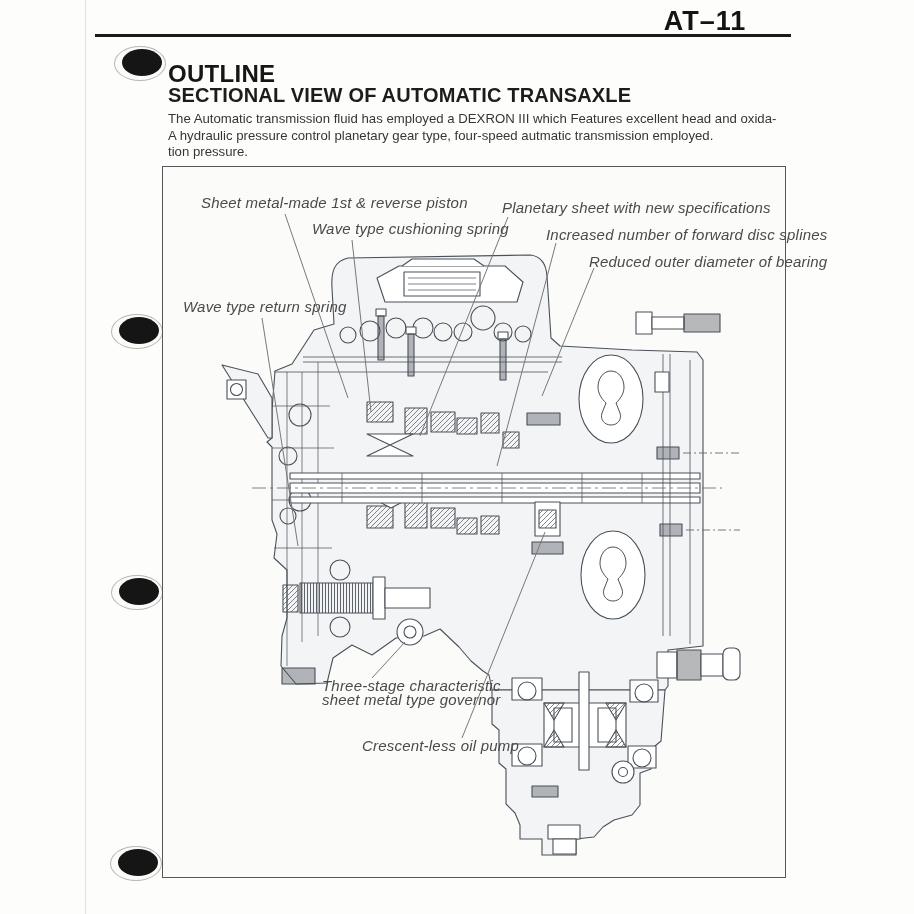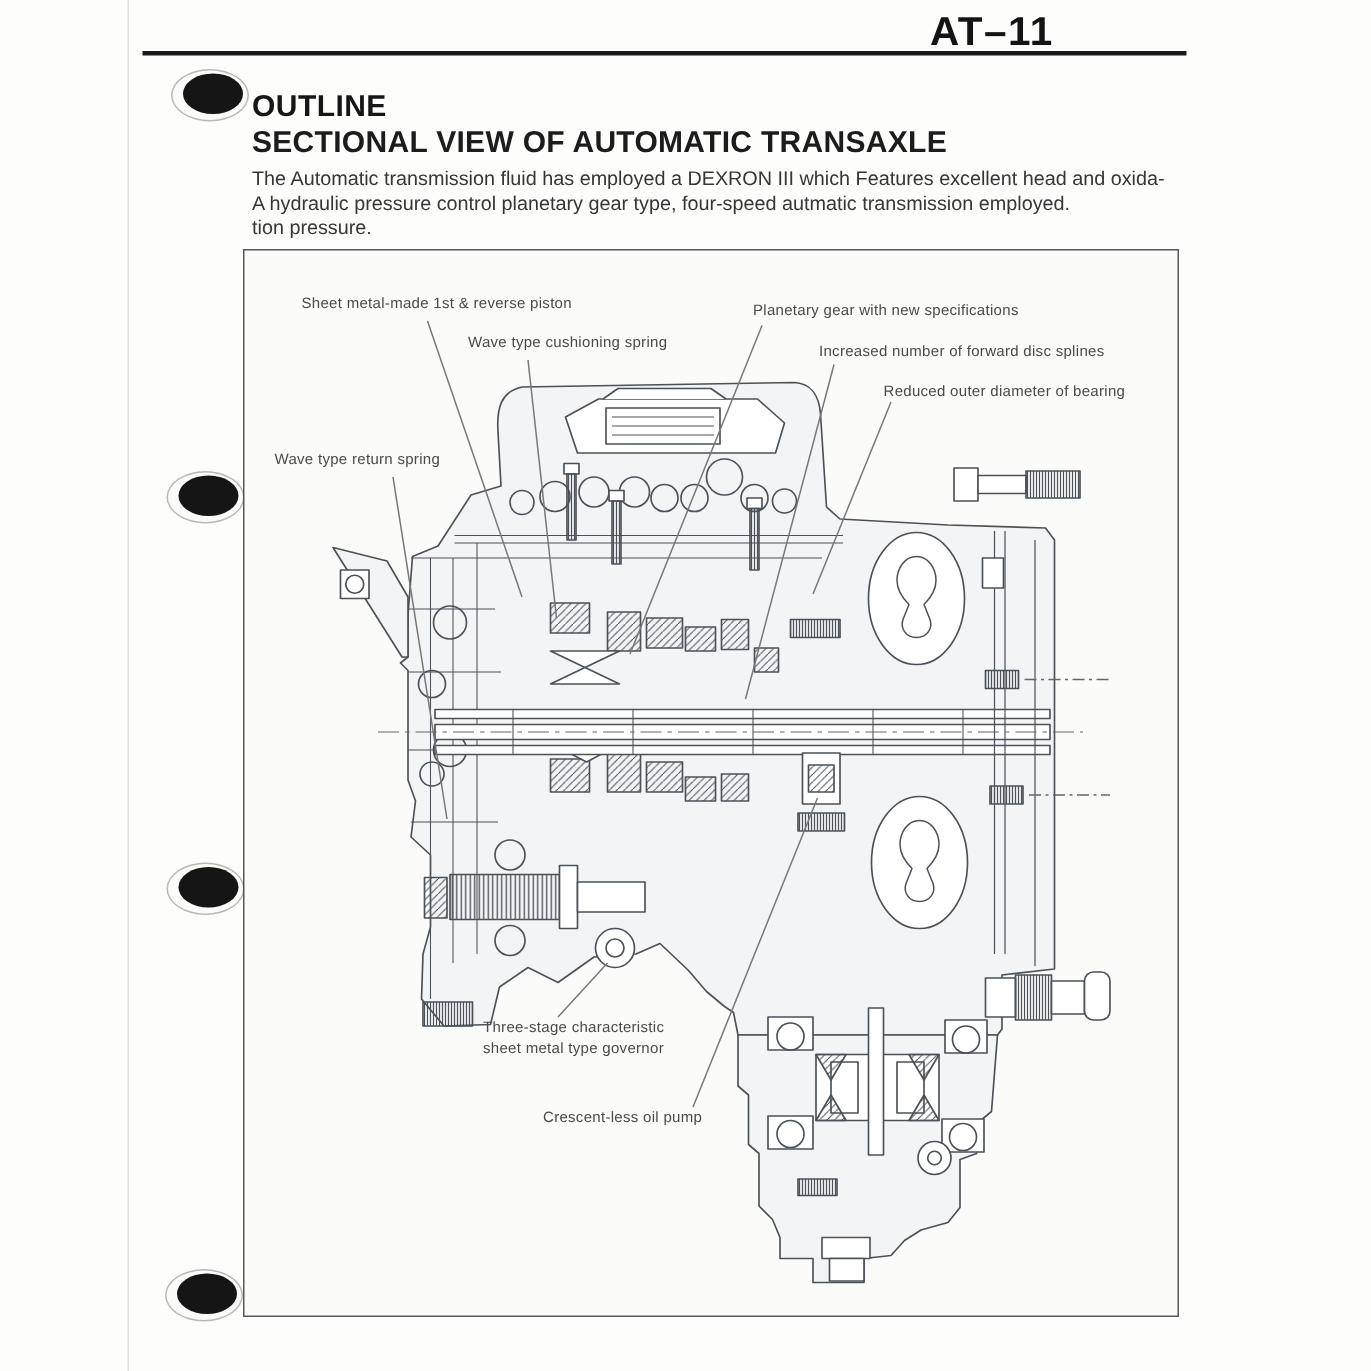--- a/index.html
+++ b/index.html
@@ -14,36 +14,36 @@
   .hole .ring{
     position:absolute;left:-8px;top:-3px;width:50px;height:33px;border-radius:50%;
     background:#fbfbfa;border:1.5px solid #b9b9b3;
   }
   .hole .pit{
     position:absolute;left:0;top:0;width:40px;height:27px;border-radius:50%;
     background:#141514;
   }
   
   .page-number{
-    position:absolute;top:6px;left:620px;width:170px;text-align:left;
+    position:absolute;top:6px;left:620px;width:170px;text-align:center;
     font-size:27px;font-weight:bold;letter-spacing:1px;color:#141414;
   }
   .header-rule{position:absolute;left:95px;top:34px;width:696px;height:3px;background:#1b1b1b;}
-  .title{position:absolute;left:168px;top:60px;font-size:20px;font-weight:bold;color:#161616;letter-spacing:0.3px;}
+  .title{position:absolute;left:168px;top:60px;font-size:24px;font-weight:bold;color:#161616;letter-spacing:0.3px;}
   .subtitle{position:absolute;left:168px;top:84px;font-size:20px;font-weight:bold;color:#1c1c1c;letter-spacing:0.2px;}
   .bodytext{position:absolute;left:168px;top:111px;width:630px;font-size:13.2px;line-height:16.5px;color:#363636;}
   
   .figure-frame{
     position:absolute;left:162px;top:166px;width:624px;height:712px;
     border:1.6px solid #55575a;background:#fbfbf9;box-sizing:border-box;
   }
   .figure-svg{position:absolute;left:162px;top:166px;width:624px;height:712px;}
   .dlabel{
-    position:absolute;font-size:10px;color:#4a4a4a;white-space:nowrap;
-    letter-spacing:0.2px;line-height:14px;
+    position:absolute;font-size:15px;color:#4a4a4a;white-space:nowrap;
+    letter-spacing:0.2px;line-height:14px;font-style:italic;
   }
   .footer-code{
     position:absolute;left:560px;top:894px;width:230px;text-align:right;
     font-size:9px;color:#6b6b68;letter-spacing:0.3px;margin-top:28px;
   }
 </style>
 </head>
 <body>
 
 <div class="page">
@@ -227,21 +227,21 @@
       <line x1="346" y1="51" x2="258" y2="270"></line>
       <line x1="394" y1="77" x2="335" y2="300"></line>
       <line x1="432" y1="102" x2="380" y2="230"></line>
       <line x1="210" y1="512" x2="243" y2="476"></line>
       <line x1="300" y1="572" x2="383" y2="366"></line>
     </g>
   </svg>
 
   <div class="dlabel" style="left:201px;top:196px">Sheet metal-made 1st &amp; reverse piston</div>
   <div class="dlabel" style="left:312px;top:222px">Wave type cushioning spring</div>
-  <div class="dlabel" style="left:502px;top:201px">Planetary gear with new specifications</div>
+  <div class="dlabel" style="left:502px;top:201px">Planetary sheet with new specifications</div>
   <div class="dlabel" style="left:546px;top:228px">Increased number of forward disc splines</div>
   <div class="dlabel" style="left:589px;top:255px">Reduced outer diameter of bearing</div>
   <div class="dlabel" style="left:183px;top:300px">Wave type return spring</div>
   <div class="dlabel" style="left:322px;top:679px">
     <span>Three-stage characteristic</span><br>
     <span>sheet metal type governor</span>
   </div>
   <div class="dlabel" style="left:362px;top:739px">Crescent-less oil pump</div>
 
   <div class="footer-code">LAT00002-00001</div>

